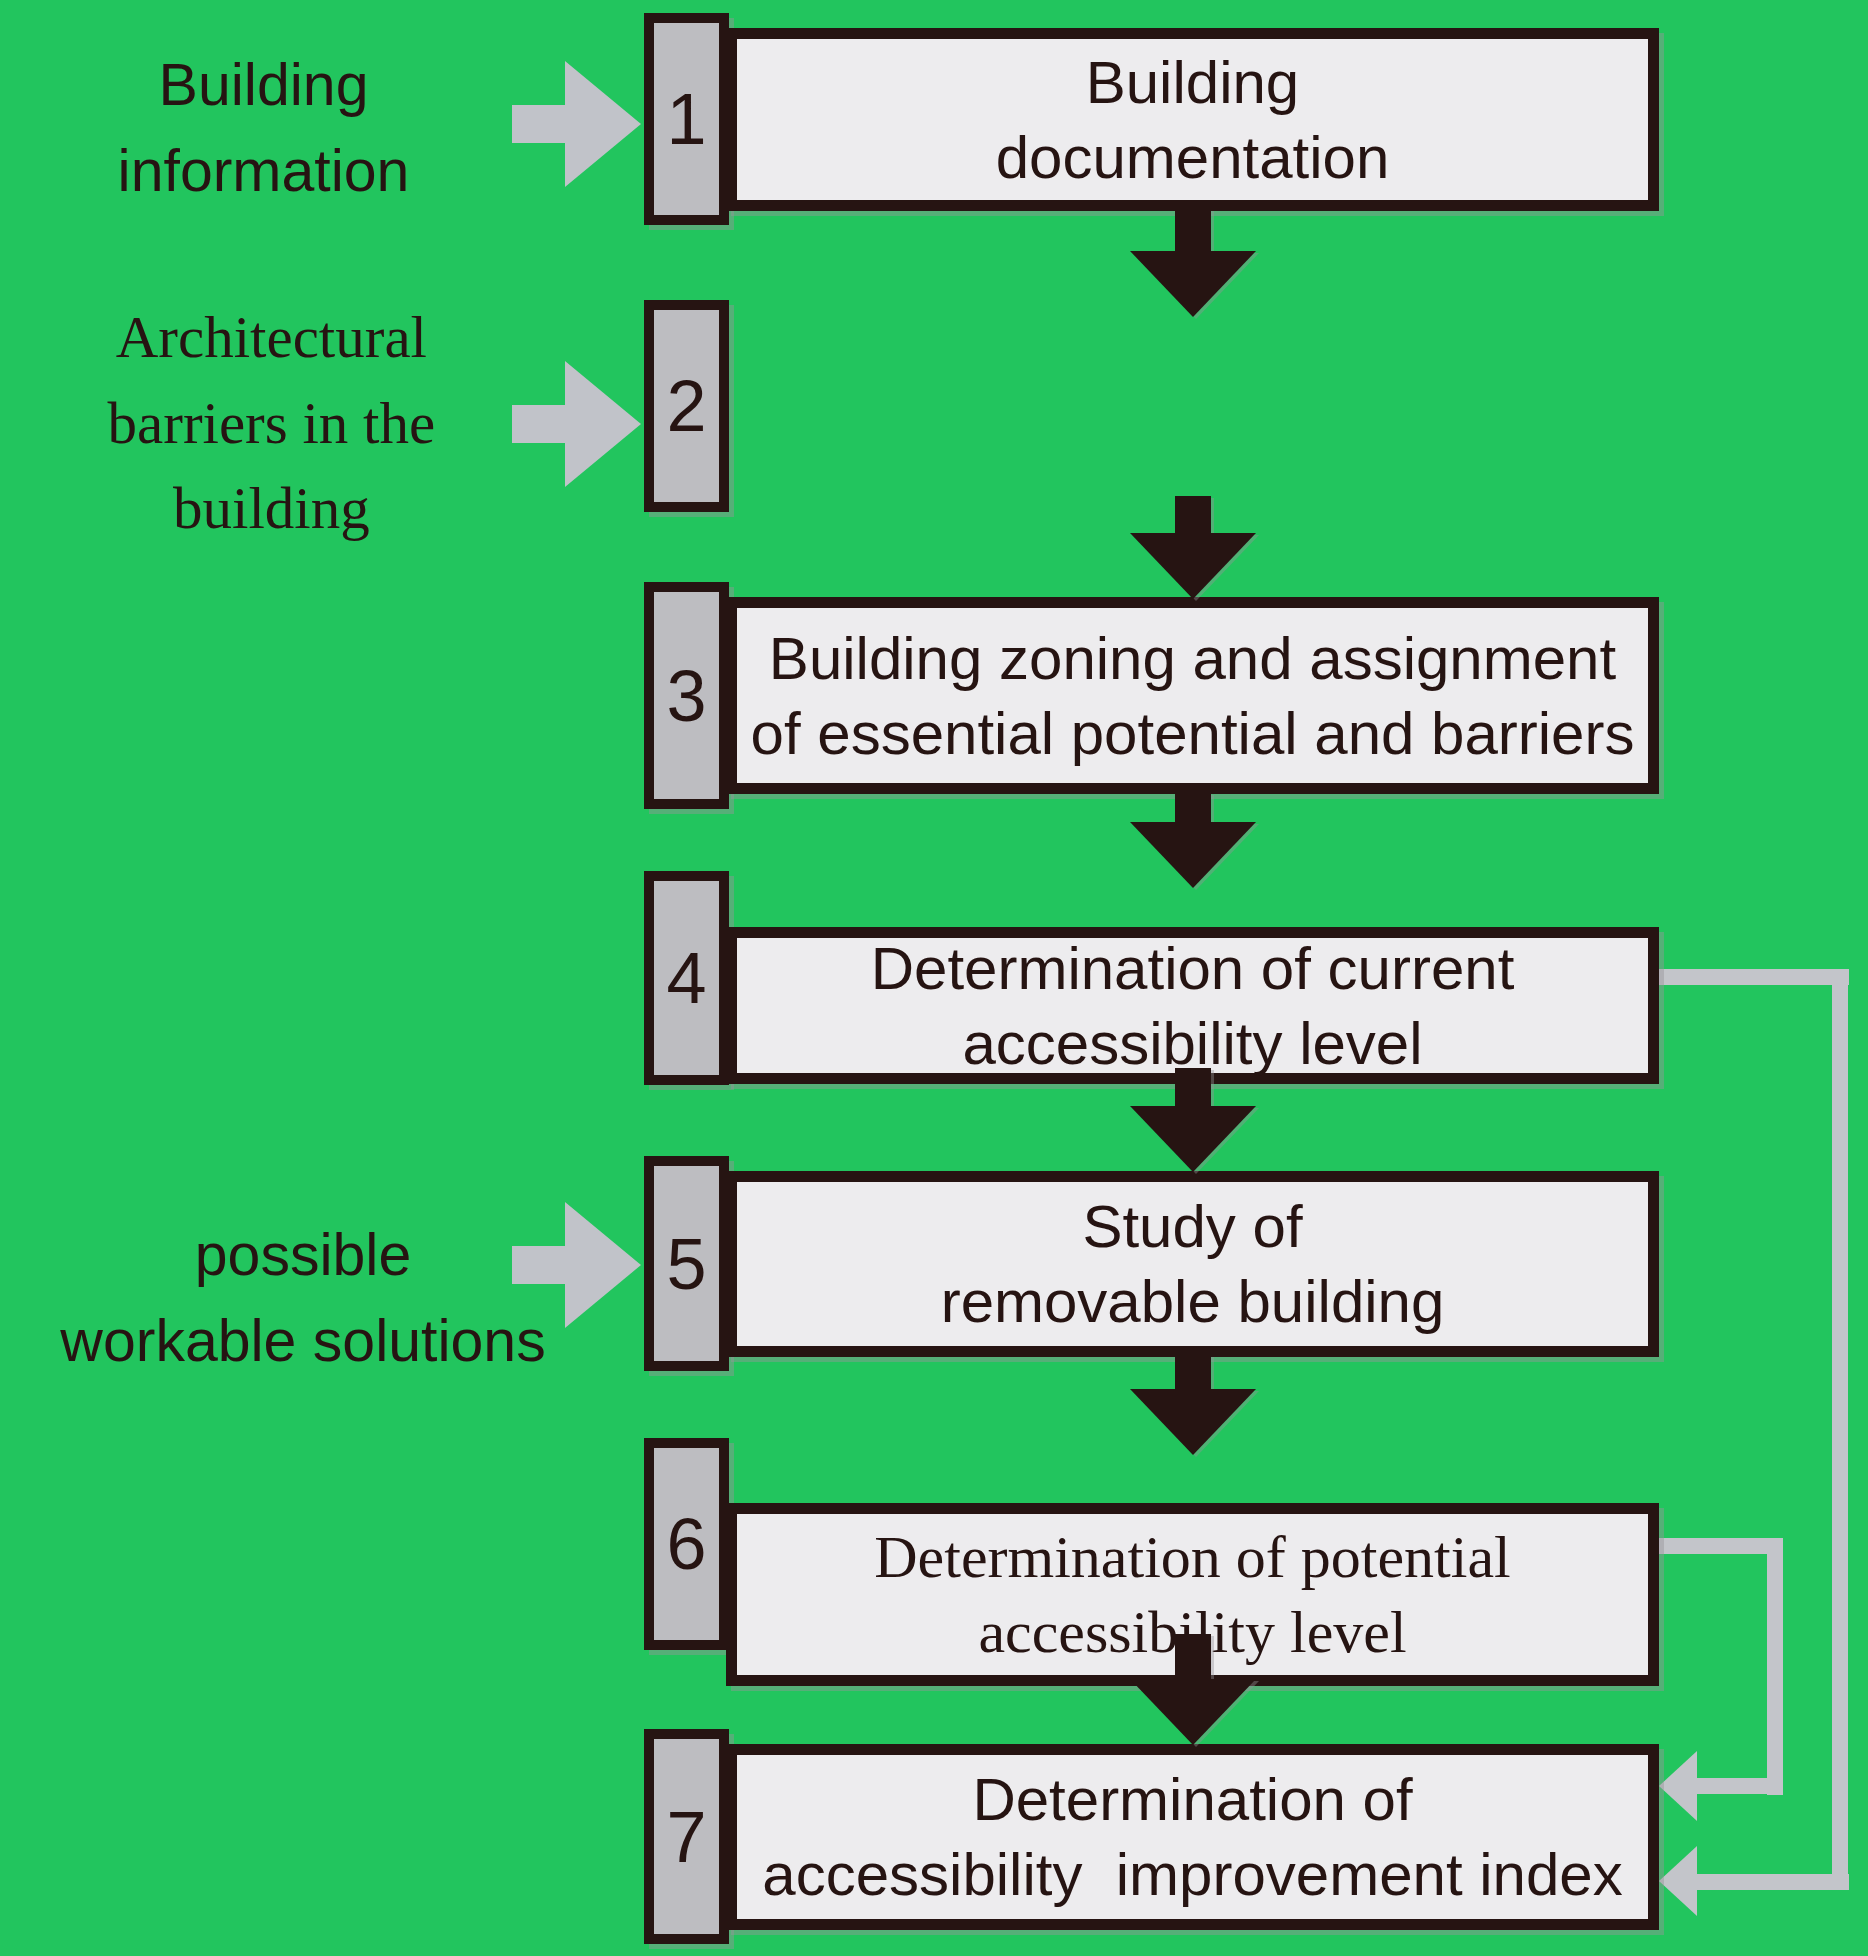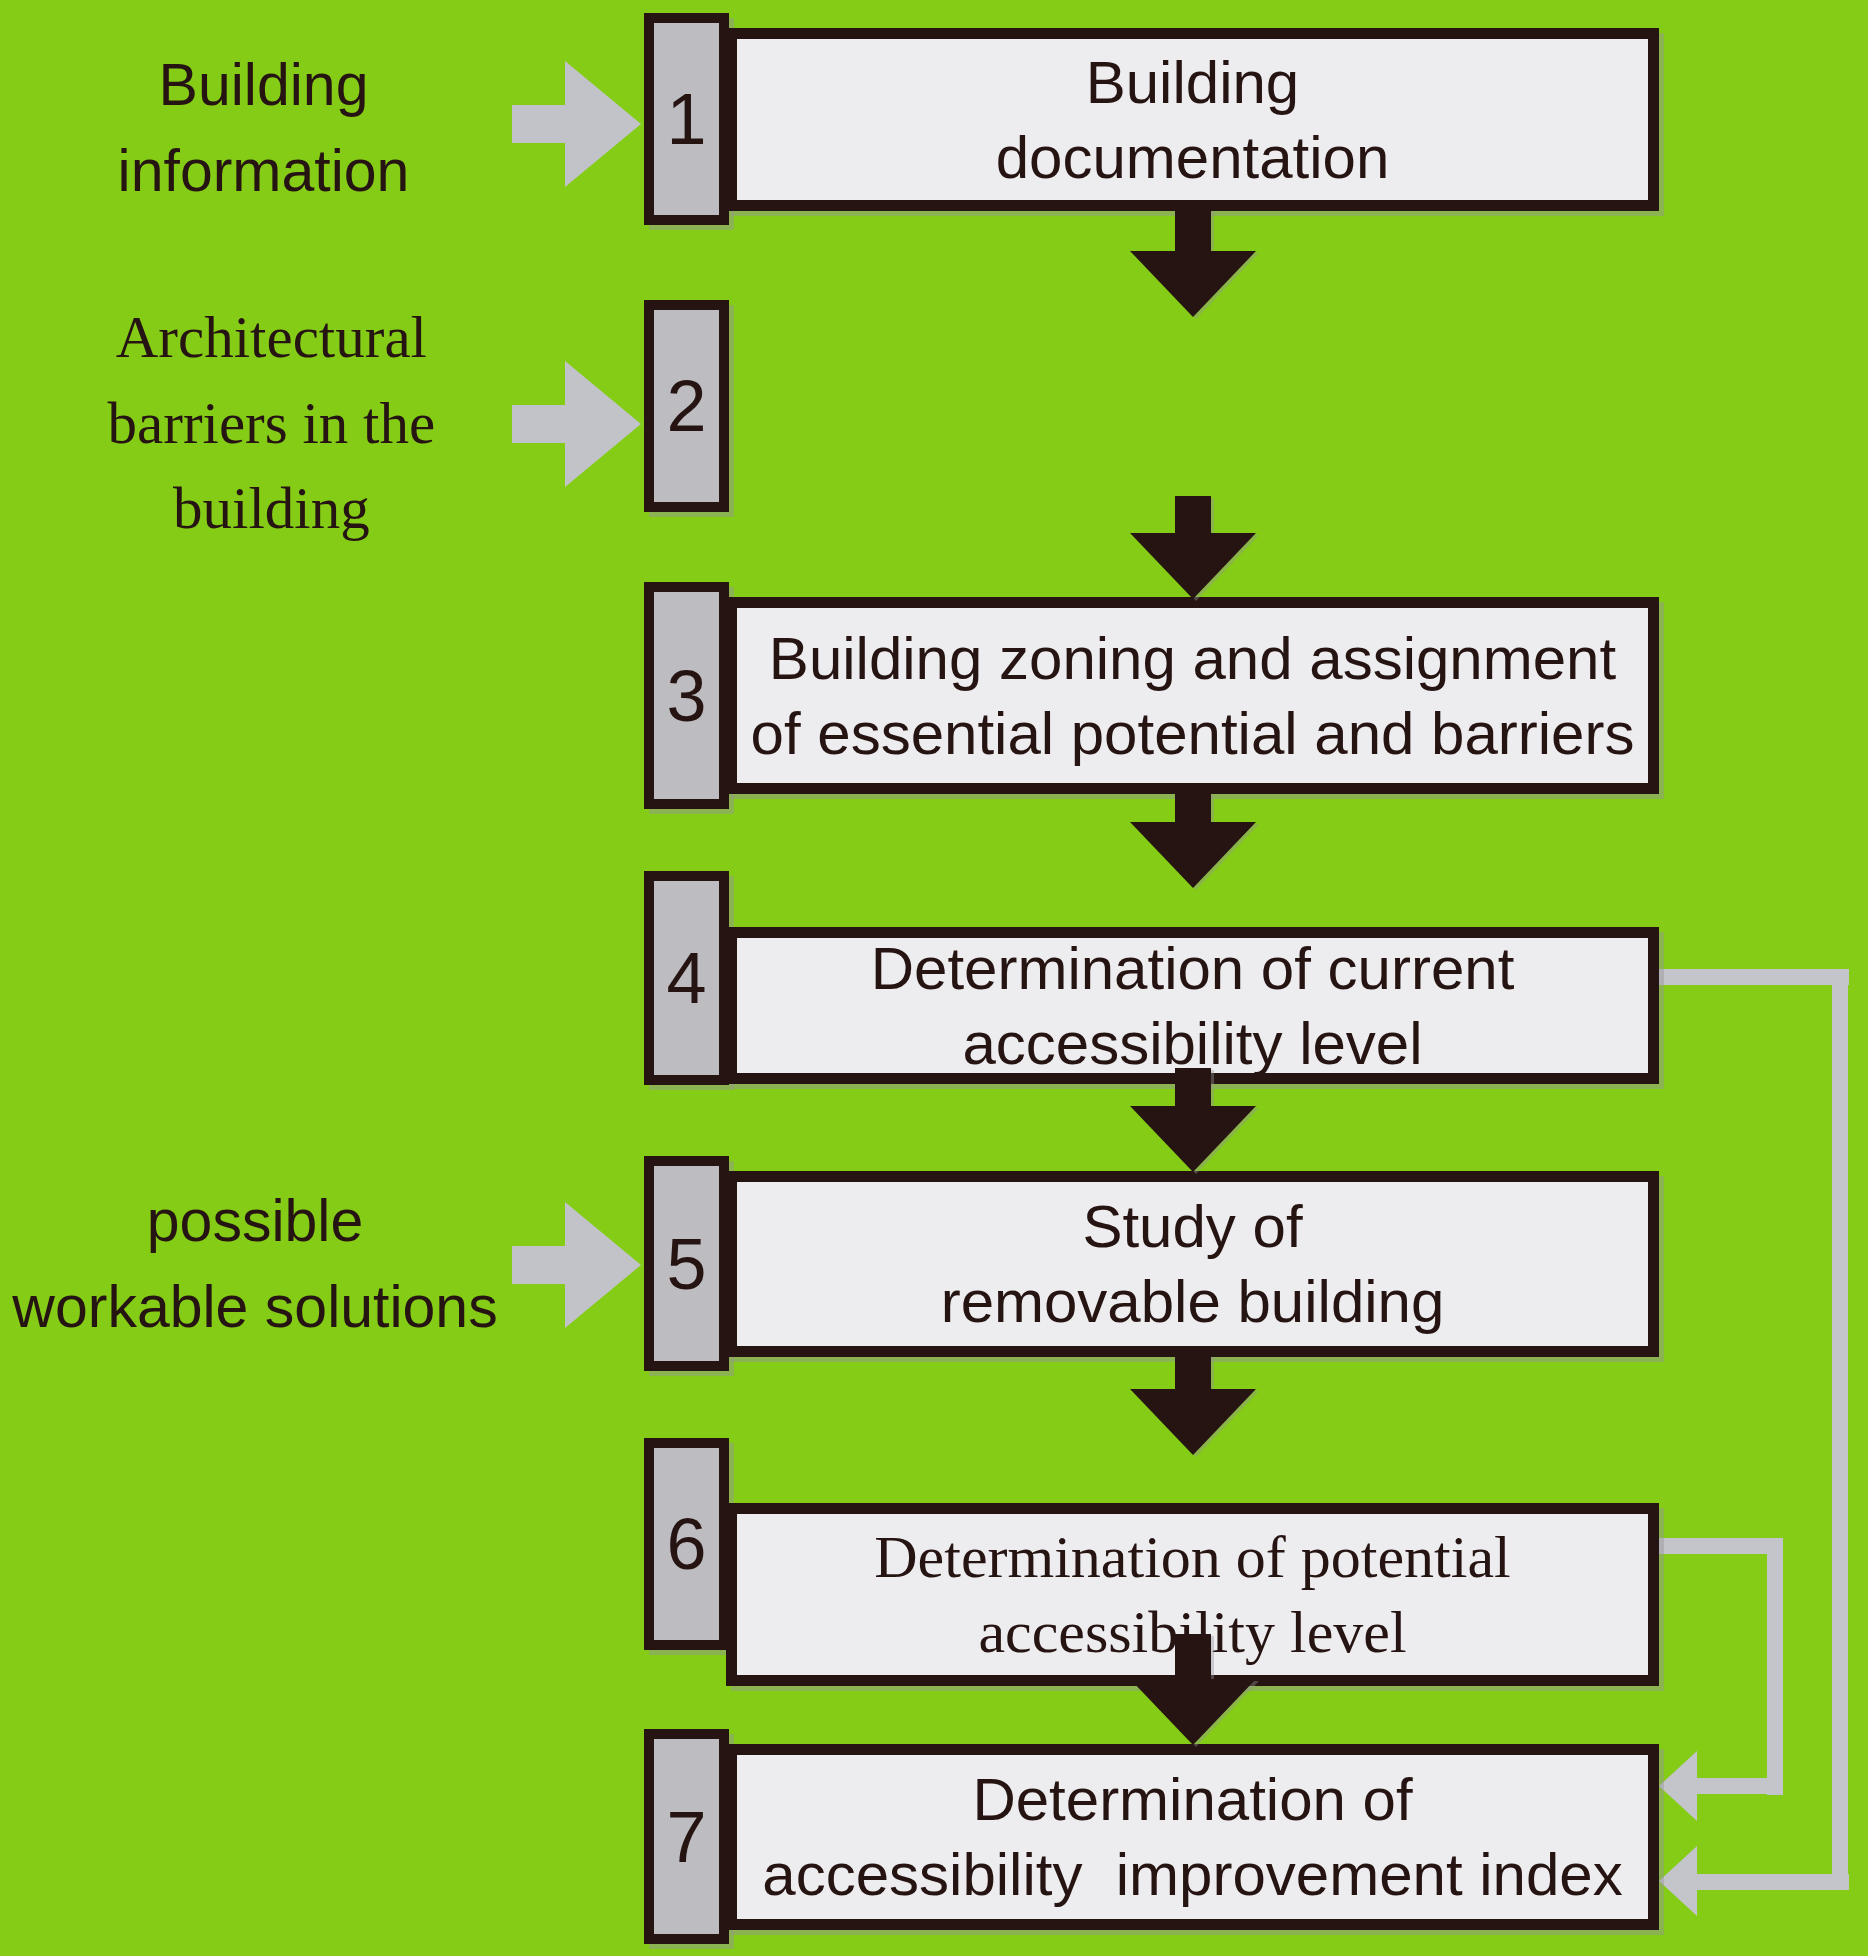--- a/index.html
+++ b/index.html
@@ -5,21 +5,21 @@
   html, body {
     margin: 0;
     padding: 0;
     background: #ffffff;
     font-family: "Liberation Sans", "DejaVu Sans", sans-serif;
   }
   .canvas {
     position: relative;
     width: 1869px;
     height: 1957px;
-    background: #84cc16;
+    background: #22c55e;
     overflow: hidden;
     color: #261412;
   }
 
   
   .side-label {
     position: absolute;
     text-align: center;
     font-size: 59px;
     line-height: 1.45;
@@ -120,21 +120,21 @@
 </head>
 <body>
 
 <div class="canvas">
 
   <div class="side-label" style="left:33px; top:43px; width:461px;">Building
 information</div>
   <div class="side-label" style="left:16.4px; top:295px; width:510px;font-family:Liberation Serif, serif;">Architectural
 barriers in the
 building</div>
-  <div class="side-label" style="left:0px; top:1179px; width:510px;">possible
+  <div class="side-label" style="left:0px; top:1213px; width:510px;padding-left:48px;">possible
 workable solutions</div>
 
   <div class="input-arrow" style="left:512px; top:61px;">
     <div class="ia-stem"></div>
     <div class="ia-head"></div>
   </div>
   <div class="input-arrow" style="left:512px; top:361px;">
     <div class="ia-stem"></div>
     <div class="ia-head"></div>
   </div>

